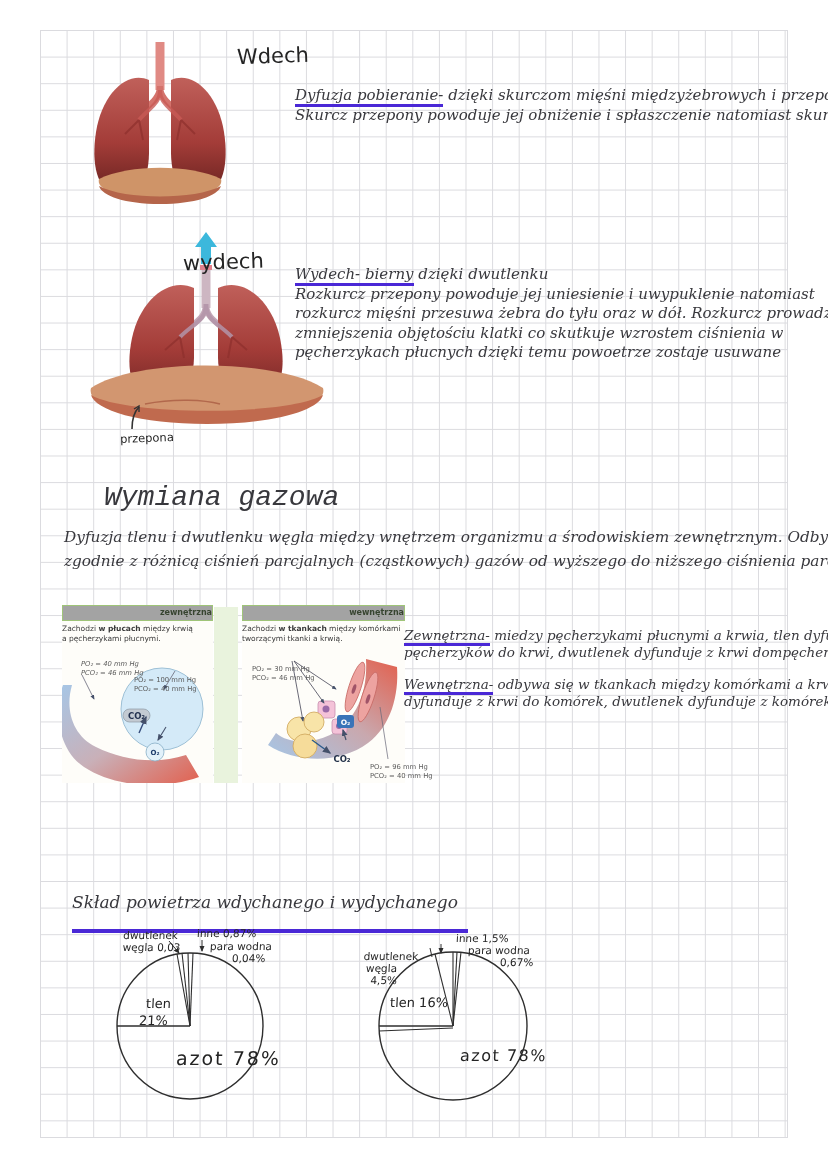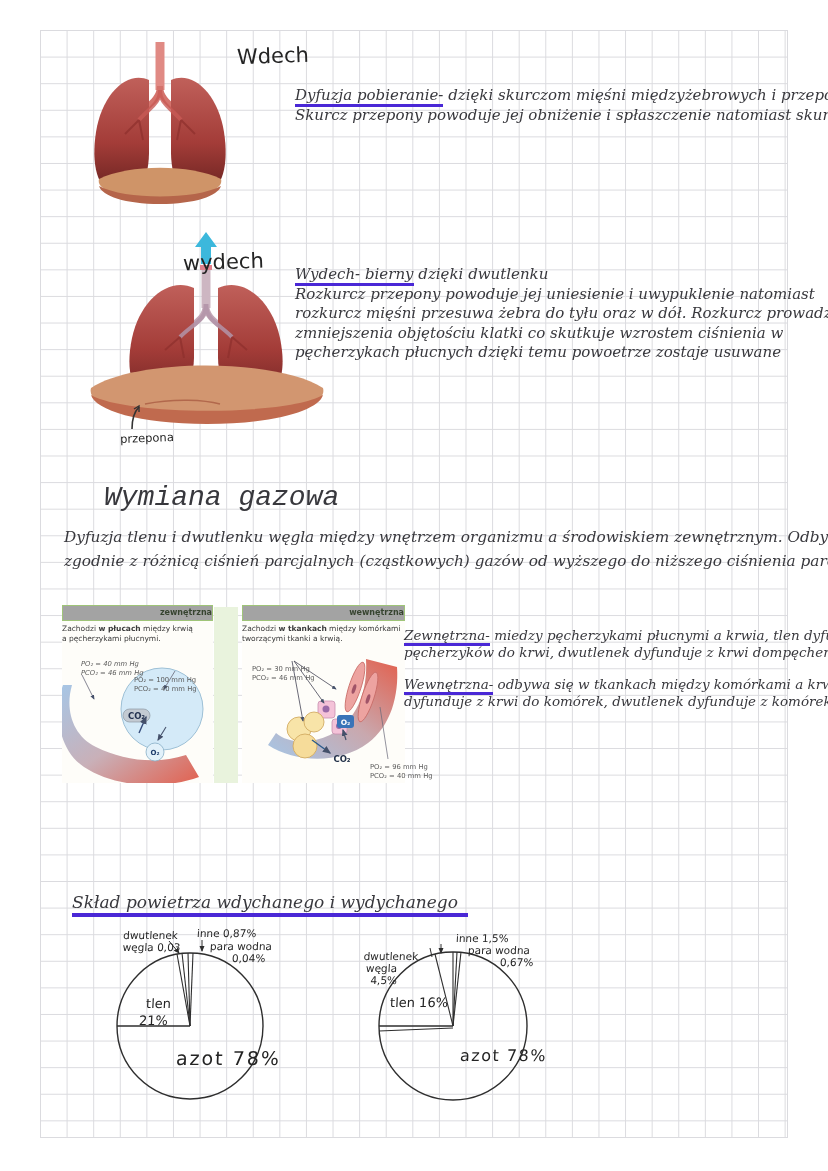--- a/index.html
+++ b/index.html
@@ -5,21 +5,21 @@
   html,body{margin:0;padding:0;background:#ffffff;width:828px;height:1171px;position:relative;overflow:hidden;}
   .abs{position:absolute;}
   .grid{left:40px;top:30px;width:747px;height:1107px;
     background-image:linear-gradient(to right,#dbdbdf 1px,transparent 1px),
                      linear-gradient(to bottom,#dbdbdf 1px,transparent 1px);
     background-size:26.6px 26.6px;border-right:1px solid #dbdbdf;border-bottom:1px solid #dbdbdf;}
   .note{font-family:"DejaVu Serif",serif;font-style:italic;color:#38383d;}
   .hand{font-family:"DejaVu Sans",sans-serif;color:#242424;}
   .nw{white-space:nowrap;}
   .ul{border-bottom:3px solid #4a28d6;}
-  .ul4{border-bottom:4px solid #4a28d6;padding-right:10px;padding-bottom:1px;}
+  .ul4{border-bottom:4px solid #4a28d6;padding-right:10px;padding-bottom:17px;}
   .t15{font-size:15px;line-height:19.5px;}
   .t135{font-size:13.5px;line-height:17px;}
   .panel{position:absolute;top:0;background:#fefdf9;}
   .panel-h{height:14px;background:#a3a3a3;border:1px solid #9fc478;font:bold 8px "DejaVu Sans",sans-serif;color:#374430;text-align:right;line-height:13px;}
   .cap{font:7.5px "DejaVu Sans",sans-serif;color:#3a3a3a;line-height:9.5px;margin-top:3px;}
   .plabel{position:absolute;font:6.8px "DejaVu Sans",sans-serif;color:#5a5a5a;line-height:8.5px;white-space:nowrap;}
   .pie-lbl{position:absolute;font-family:"DejaVu Sans",sans-serif;color:#242424;font-size:10.5px;line-height:12px;white-space:nowrap;transform:skewX(-3deg);}
   .pie-big{font-size:19px;letter-spacing:2px;}
   .pie-mid{font-size:13px;}
 </style>

